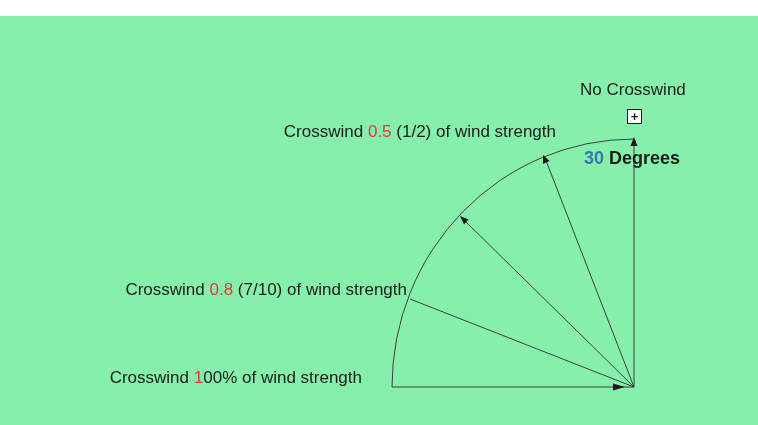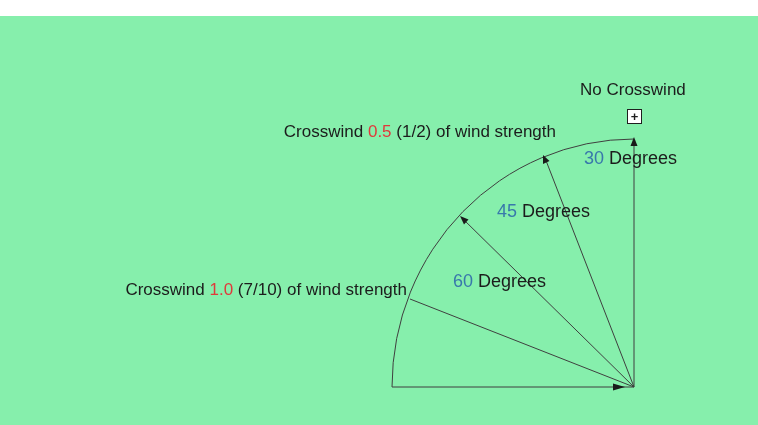--- a/index.html
+++ b/index.html
@@ -14,21 +14,21 @@
   #diagram-svg .arrowhead{fill:#1a1a1a;stroke:none;}
   .lbl{position:absolute;white-space:nowrap;font-size:17px;line-height:20px;}
   .cw-label{text-align:right;}
   .num-red{color:var(--value_red,#e0393b);}
   .num-blue{color:var(--angle_blue,#3878ab);}
   .angle-label{font-size:18px;}
   .cw1{top:106px;right:202px;}
   .cw2{top:177px;right:296px;}
   .cw3{top:264px;right:351px;}
   .cw4{top:352px;right:396px;}
-  .a30{top:132px;left:584px;}
+  .a30{top:132px;left:584px;font-weight:bold;}
   .a45{top:185px;left:497px;}
   .a60{top:255px;left:453px;}
   .a90{top:335px;left:442px;}
   .ncw{top:64px;left:580px;font-size:17px;}
   .expand-box{
     position:absolute;left:627px;top:93px;width:13px;height:13px;
     border:1.5px solid #1f1f1f;display:flex;align-items:center;justify-content:center;
     font-size:13px;font-weight:bold;line-height:13px;color:#1f1f1f;cursor:pointer;
     background:#fff;
   }
@@ -55,23 +55,22 @@
   </svg>
 
   <div class="lbl ncw">No Crosswind</div>
   <div class="expand-box">
       <span>+</span>
     </div>
 
   <div class="lbl cw-label cw1"><span>Crosswind </span><span class="num-red">0.5</span><span> (1/2) of wind strength</span></div>
 
 
-  <div class="lbl cw-label cw3"><span>Crosswind </span><span class="num-red">1.0</span><span> (7/10) of wind strength</span></div>
+  <div class="lbl cw-label cw3"><span>Crosswind </span><span class="num-red">0.8</span><span> (7/10) of wind strength</span></div>
 
+  <div class="lbl cw-label cw4"><span>Crosswind </span><span class="num-red">1</span><span>00% of wind strength</span></div>
 
   <div class="lbl angle-label a30"><span class="num-blue">30</span><span> Degrees</span></div>
 
-  <div class="lbl angle-label a45"><span class="num-blue">45</span><span> Degrees</span></div>
 
-  <div class="lbl angle-label a60"><span class="num-blue">60</span><span> Degrees</span></div>
 
 
 </div>
 
 </body></html>

